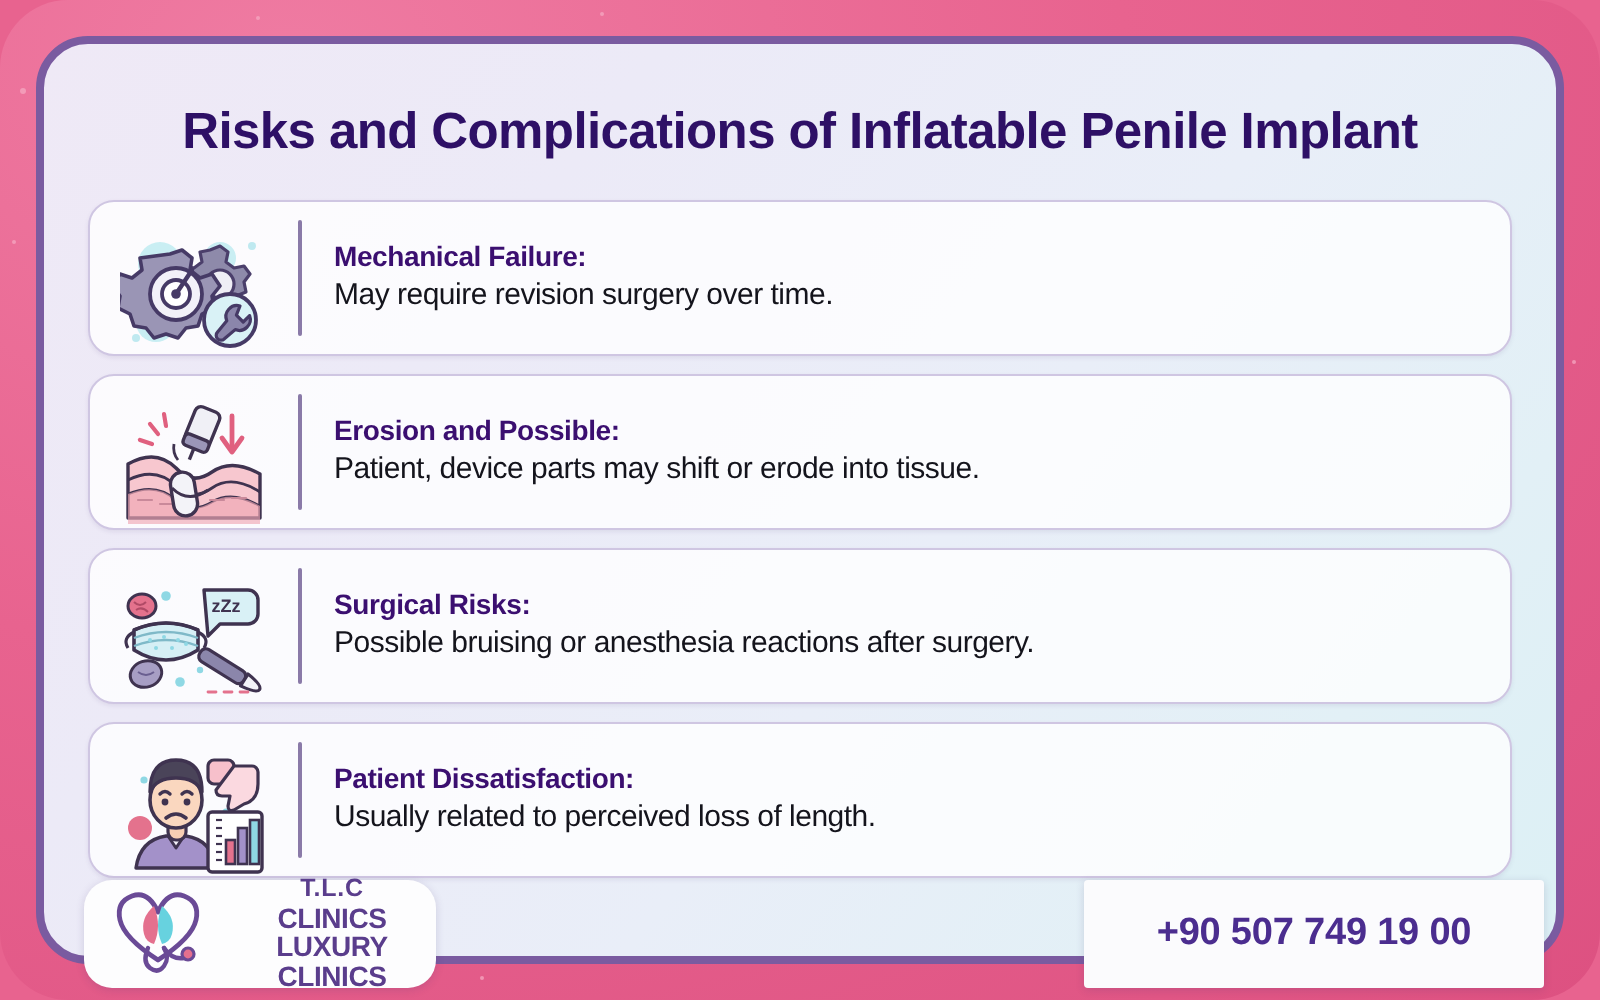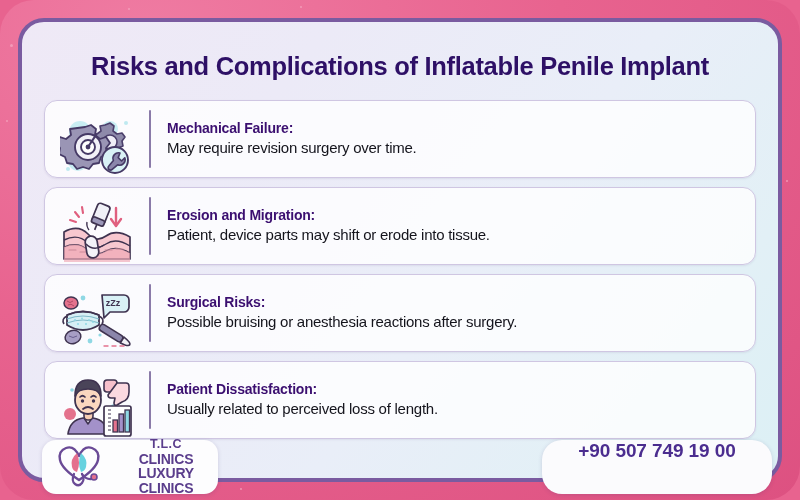--- a/index.html
+++ b/index.html
@@ -124,24 +124,24 @@
   #logo-line1 { font-size: 12.5px; font-weight: bold; letter-spacing: .4px; }
   #logo-line2 { font-size: 14px; font-weight: bold; letter-spacing: -.2px; }
 
   #phone-pill {
     position: absolute;
     right: 28px;
     bottom: 6px;
     width: 230px;
     height: 54px;
     background: #fbfbfd;
-    border-radius: 20px;
+    border-radius: 2px;
     box-shadow: 0 1px 4px rgba(70,50,110,.18);
     display: flex;
-    align-items: flex-start;
+    align-items: center;
     justify-content: center;
     z-index: 5;
   }
   #phone-number {
     font-size: 19px;
     font-weight: bold;
     color: #4b2d8f;
     letter-spacing: -.1px;
   }
 </style>
@@ -218,21 +218,21 @@
                 <path d="M10 18 l6 2"></path>
                 <path d="M22 5 l1 6"></path>
             </g>
             <path d="M56 6 l0 16" stroke="#e0607f" stroke-width="2.4" stroke-linecap="round"></path>
             <path d="M51 17 l5 7 5-7" fill="none" stroke="#e0607f" stroke-width="2.4" stroke-linecap="round" stroke-linejoin="round"></path>
             <path d="M27 20 a10 10 0 0 0 2 8" fill="none" stroke="#3f3350" stroke-width="1.4"></path>
           </svg>
         </div>
         <div class="divider"></div>
         <div class="card-text">
-          <div class="card-title">Erosion and Migration:</div>
+          <div class="card-title">Erosion and Possible:</div>
           <div class="card-desc">Patient, device parts may shift or erode into tissue.</div>
         </div>
       </div>
 
       <div class="card">
         <div class="card-icon">
           <svg width="74" height="62" viewBox="0 0 74 62">
             <ellipse cx="11" cy="14" rx="7" ry="6" fill="#e4728d" stroke="#3f3350" stroke-width="1.5"></ellipse>
             <path d="M7 12 q3 3 6 0 M8 16 q3-2 6 1" stroke="#b04a66" stroke-width="1" fill="none"></path>
             <ellipse cx="13" cy="48" rx="8" ry="6.5" fill="#a79ec4" stroke="#3f3350" stroke-width="1.5" transform="rotate(-18 13 48)"></ellipse>

